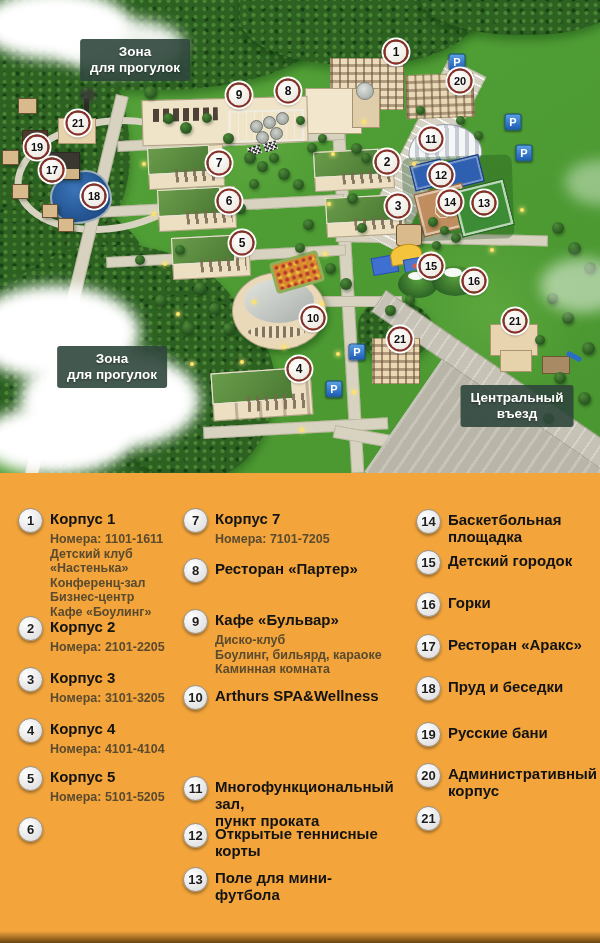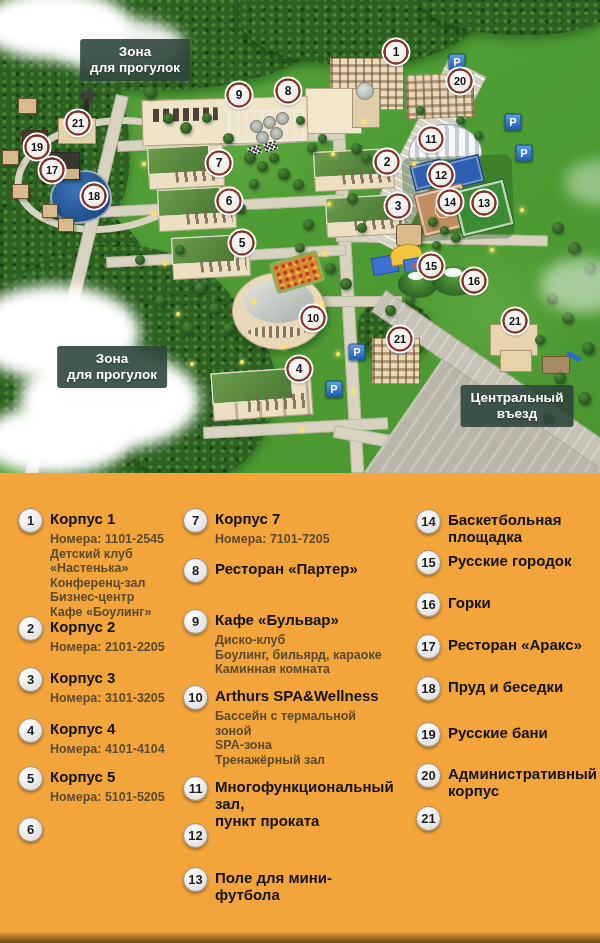--- a/index.html
+++ b/index.html
@@ -306,21 +306,21 @@
       </div>
   </div>
 
   <div class="legend">
     <div id="legend-items">
         <div class="lg-item" style="left: 18px; top: 35px; width: 158px;">
           <div class="lg-num">1</div>
           <div class="lg-body">
             <div class="lg-title">Корпус 1</div>
             <div class="lg-details">
-              <div class="lg-detail">Номера: 1101-2545</div>
+              <div class="lg-detail">Номера: 1101-1611</div>
               <div class="lg-detail">Детский клуб «Настенька»</div>
               <div class="lg-detail">Конференц-зал</div>
               <div class="lg-detail">Бизнес-центр</div>
               <div class="lg-detail">Кафе «Боулинг»</div>
             </div>
           </div>
         </div>
         <div class="lg-item" style="left: 18px; top: 143px; width: 158px;">
           <div class="lg-num">2</div>
           <div class="lg-body">
@@ -383,54 +383,52 @@
               <div class="lg-detail">Диско-клуб</div>
               <div class="lg-detail">Боулинг, бильярд, караоке</div>
               <div class="lg-detail">Каминная комната</div>
             </div>
           </div>
         </div>
         <div class="lg-item" style="left: 183px; top: 212px; width: 212px;">
           <div class="lg-num">10</div>
           <div class="lg-body">
             <div class="lg-title">Arthurs SPA&amp;Wellness</div>
-            <div class="lg-details">
-              <div class="lg-detail">Бассейн с термальной зоной</div>
-              <div class="lg-detail">SPA-зона</div>
-              <div class="lg-detail">Тренажёрный зал</div>
-            </div>
           </div>
         </div>
         <div class="lg-item" style="left: 183px; top: 303px; width: 212px;">
           <div class="lg-num">11</div>
           <div class="lg-body">
             <div class="lg-title">Многофункциональный зал,
 пункт проката</div>
           </div>
         </div>
         <div class="lg-item" style="left: 183px; top: 350px; width: 212px;">
           <div class="lg-num">12</div>
+          <div class="lg-body">
+            <div class="lg-title">Открытые теннисные корты</div>
+          </div>
         </div>
         <div class="lg-item" style="left: 183px; top: 394px; width: 212px;">
           <div class="lg-num">13</div>
           <div class="lg-body">
             <div class="lg-title">Поле для мини-футбола</div>
           </div>
         </div>
         <div class="lg-item" style="left: 416px; top: 36px; width: 172px;">
           <div class="lg-num">14</div>
           <div class="lg-body">
             <div class="lg-title">Баскетбольная
 площадка</div>
           </div>
         </div>
         <div class="lg-item" style="left: 416px; top: 77px; width: 172px;">
           <div class="lg-num">15</div>
           <div class="lg-body">
-            <div class="lg-title">Русские городок</div>
+            <div class="lg-title">Детский городок</div>
           </div>
         </div>
         <div class="lg-item" style="left: 416px; top: 119px; width: 172px;">
           <div class="lg-num">16</div>
           <div class="lg-body">
             <div class="lg-title">Горки</div>
           </div>
         </div>
         <div class="lg-item" style="left: 416px; top: 161px; width: 172px;">
           <div class="lg-num">17</div>

